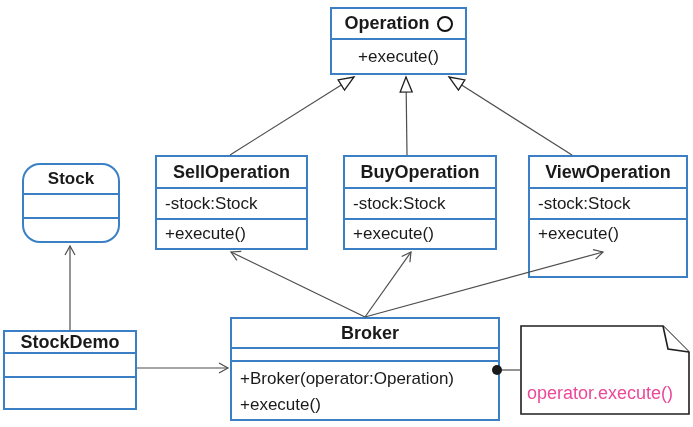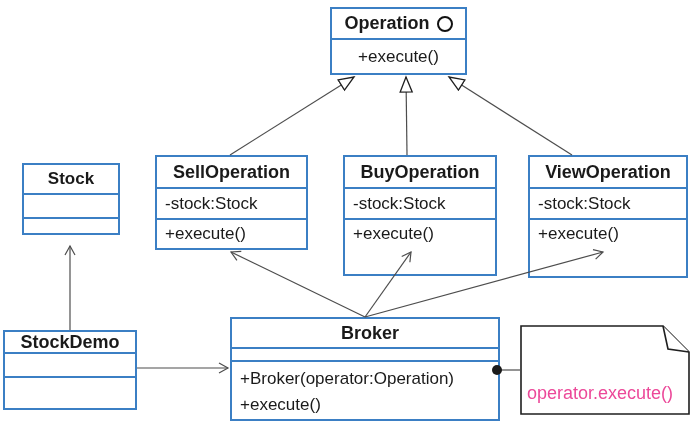--- a/index.html
+++ b/index.html
@@ -70,33 +70,33 @@
   </svg>
 
   <div class="cls" style="left:330px;top:7px;width:137px;height:68px;">
     <div class="cls-title" style="height:29px;">
       <span>Operation</span>
       <span class="iface"></span>
     </div>
     <div class="cls-row center" style="height:35px;">+execute()</div>
   </div>
 
-  <div class="cls" style="left:22px;top:163px;width:98px;height:72px;">
+  <div class="cls" style="left:22px;top:163px;width:98px;height:80px;border-radius:18px;">
     <div class="cls-title" style="height:28px;font-size:17px;">Stock</div>
     <div class="cls-row" style="height:24px;"></div>
     <div class="cls-row" style="height:24px;"></div>
   </div>
 
   <div class="cls" style="left:155px;top:155px;width:153px;height:95px;">
     <div class="cls-title" style="height:30px;">SellOperation</div>
     <div class="cls-row" style="height:31px;">-stock:Stock</div>
     <div class="cls-row" style="height:30px;">+execute()</div>
   </div>
 
-  <div class="cls" style="left:343px;top:155px;width:154px;height:121px;">
+  <div class="cls" style="left:343px;top:155px;width:154px;height:95px;">
     <div class="cls-title" style="height:30px;">BuyOperation</div>
     <div class="cls-row" style="height:31px;">-stock:Stock</div>
     <div class="cls-row" style="height:30px;">+execute()</div>
   </div>
 
   <div class="cls" style="left:528px;top:155px;width:160px;height:123px;">
     <div class="cls-title" style="height:30px;">ViewOperation</div>
     <div class="cls-row" style="height:31px;">-stock:Stock</div>
     <div class="cls-row" style="height:30px;">+execute()</div>
   </div>

